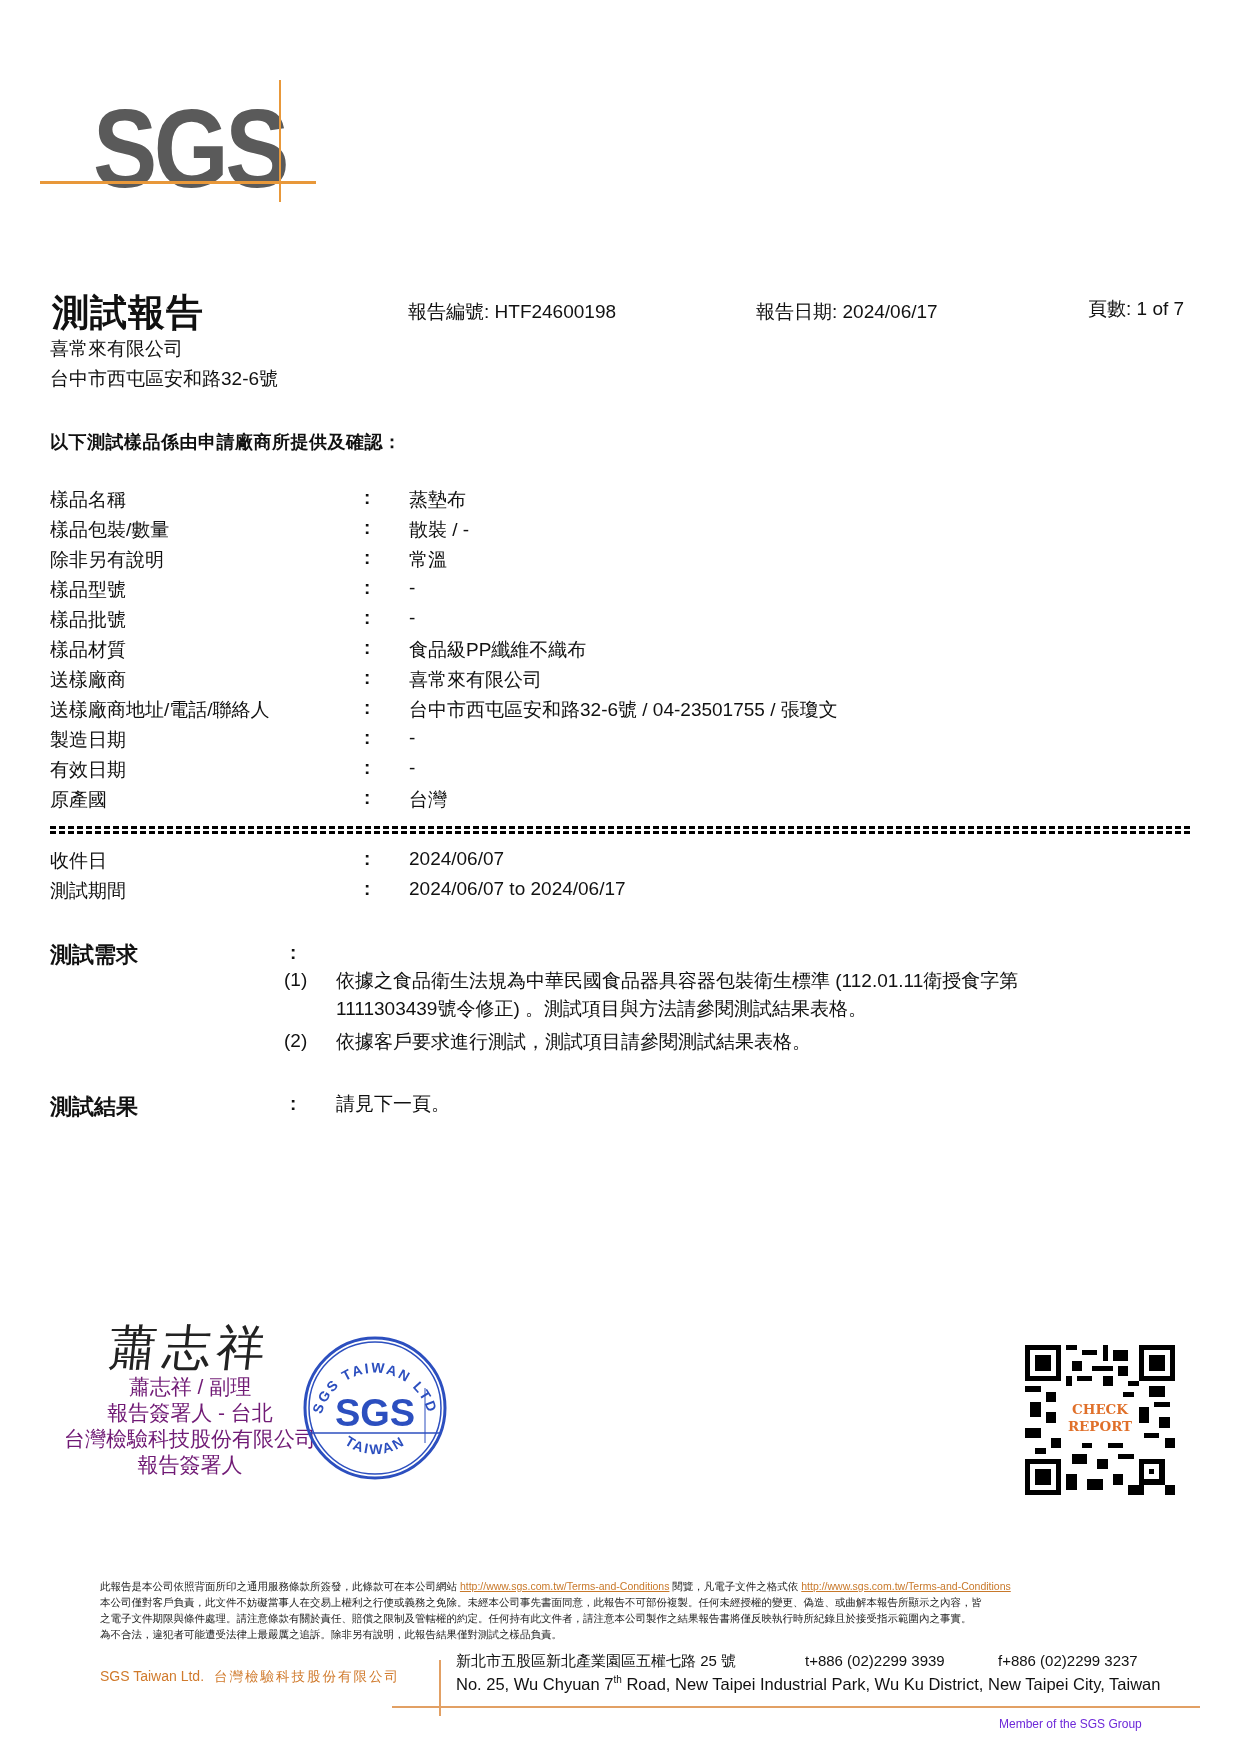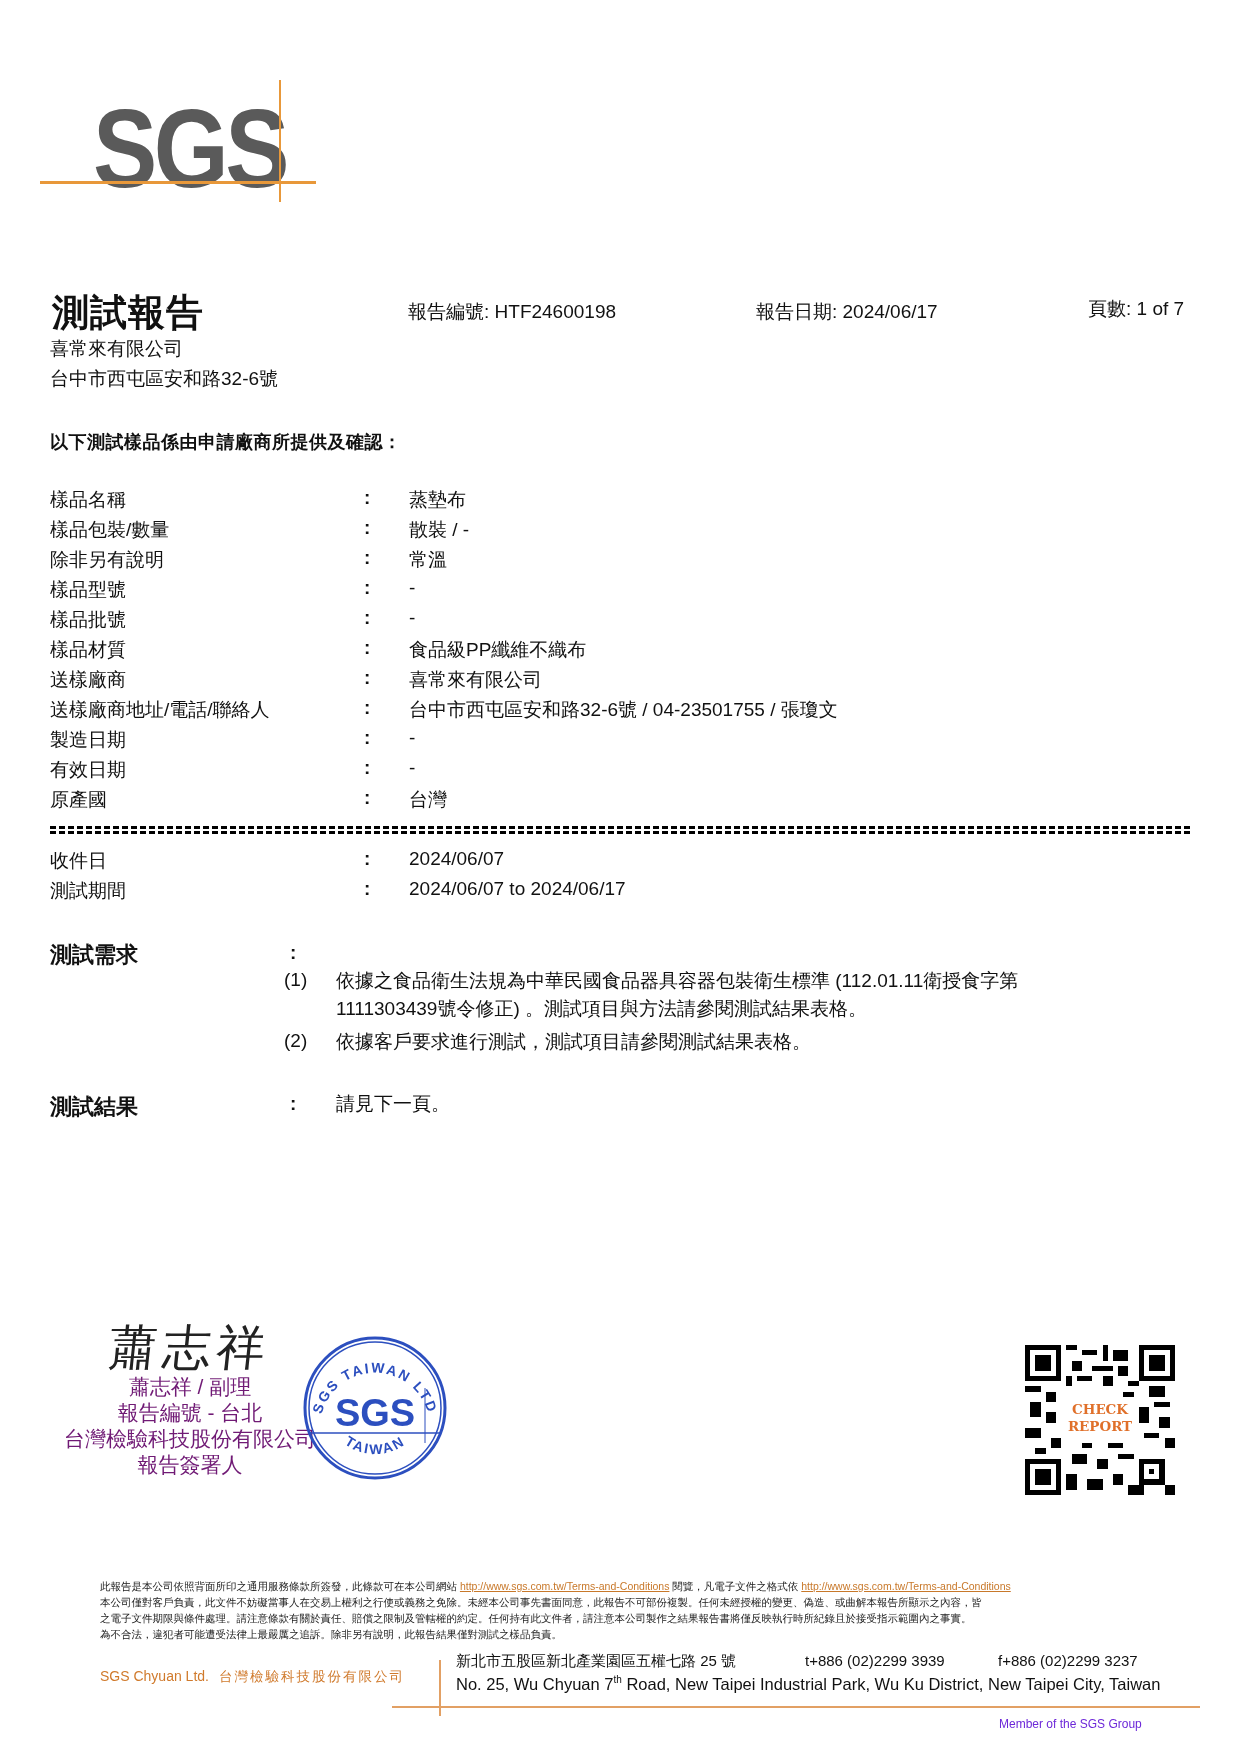--- a/index.html
+++ b/index.html
@@ -153,21 +153,21 @@
 <div class="abs req-num" style="top:1030px;">(2)</div>
 <div class="abs req-text" style="top:1028px;">依據客戶要求進行測試，測試項目請參閱測試結果表格。</div>
 
 <div class="abs sec-label" style="top:1092px;">測試結果</div>
 <div class="abs sec-colon" style="top:1093px;">:</div>
 <div class="abs req-text" style="top:1090px;">請見下一頁。</div>
 
 <div class="abs sig-block">
   <div class="sig-script">蕭志祥</div>
   <div class="sig-line">蕭志祥 / 副理</div>
-  <div class="sig-line">報告編號 - 台北</div>
+  <div class="sig-line">報告簽署人 - 台北</div>
   <div class="sig-line">台灣檢驗科技股份有限公司</div>
   <div class="sig-line">報告簽署人</div>
 </div>
 
 <div class="abs stamp">
   <svg width="150" height="150" viewBox="0 0 150 150">
     <defs>
       <path id="arcTop" d="M 22 80 A 55 55 0 0 1 128 80"></path>
       <path id="arcBot" d="M 30 95 A 52 52 0 0 0 120 95"></path>
     </defs>
@@ -245,21 +245,21 @@
 </div>
 
 <div class="abs legal">
   <div><span>此報告是本公司依照背面所印之通用服務條款所簽發，此條款可在本公司網站 </span><span class="lnk">http://www.sgs.com.tw/Terms-and-Conditions</span><span> 閱覽，凡電子文件之格式依 </span><span class="lnk">http://www.sgs.com.tw/Terms-and-Conditions</span></div>
   <div>本公司僅對客戶負責，此文件不妨礙當事人在交易上權利之行使或義務之免除。未經本公司事先書面同意，此報告不可部份複製。任何未經授權的變更、偽造、或曲解本報告所顯示之內容，皆</div>
   <div>之電子文件期限與條件處理。請注意條款有關於責任、賠償之限制及管轄權的約定。任何持有此文件者，請注意本公司製作之結果報告書將僅反映執行時所紀錄且於接受指示範圍內之事實。</div>
   <div>為不合法，違犯者可能遭受法律上最嚴厲之追訴。除非另有說明，此報告結果僅對測試之樣品負責。</div>
 </div>
 
 <div class="abs ft-left">
-  <span>SGS Chyuan Ltd.</span><span class="zh">台灣檢驗科技股份有限公司</span>
+  <span>SGS Taiwan Ltd.</span><span class="zh">台灣檢驗科技股份有限公司</span>
 </div>
 <div class="abs ft-vline"></div>
 <div class="abs ft-hline"></div>
 <div class="abs ft-addr1">新北市五股區新北產業園區五權七路 25 號</div>
 <div class="abs ft-tel">t+886 (02)2299 3939</div>
 <div class="abs ft-fax">f+886 (02)2299 3237</div>
 <div class="abs ft-addr2"><span>No. 25, Wu Chyuan 7</span><sup style="font-size:10px;">th</sup><span> Road, New Taipei Industrial Park, Wu Ku District, New Taipei City, Taiwan</span></div>
 <div class="abs member">Member of the SGS Group</div>
 
 </body></html>

